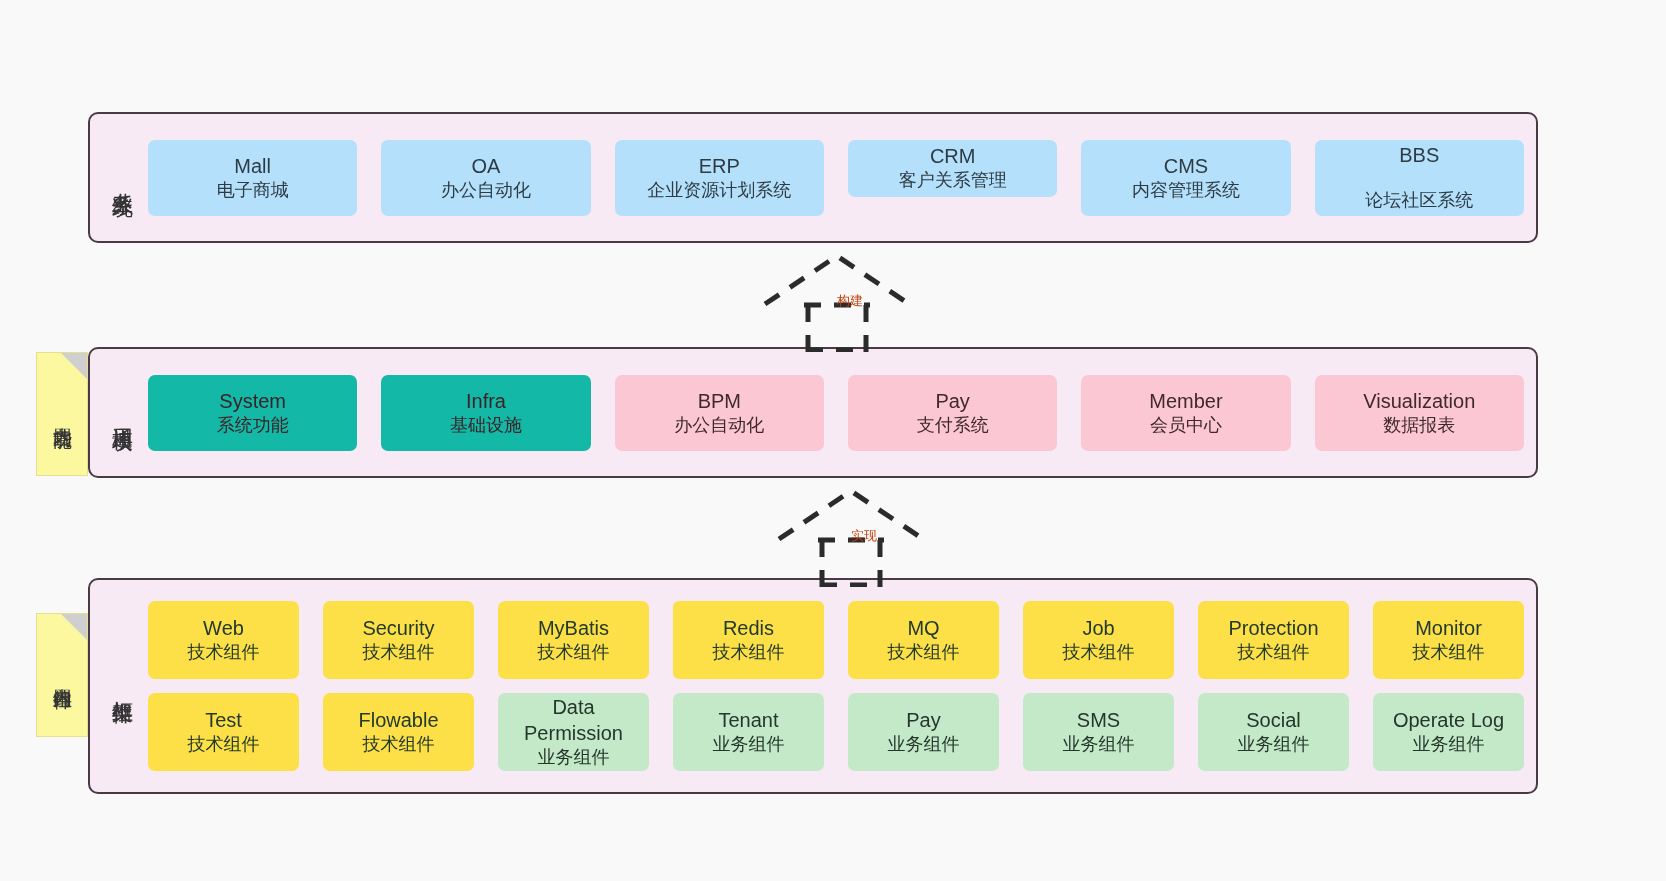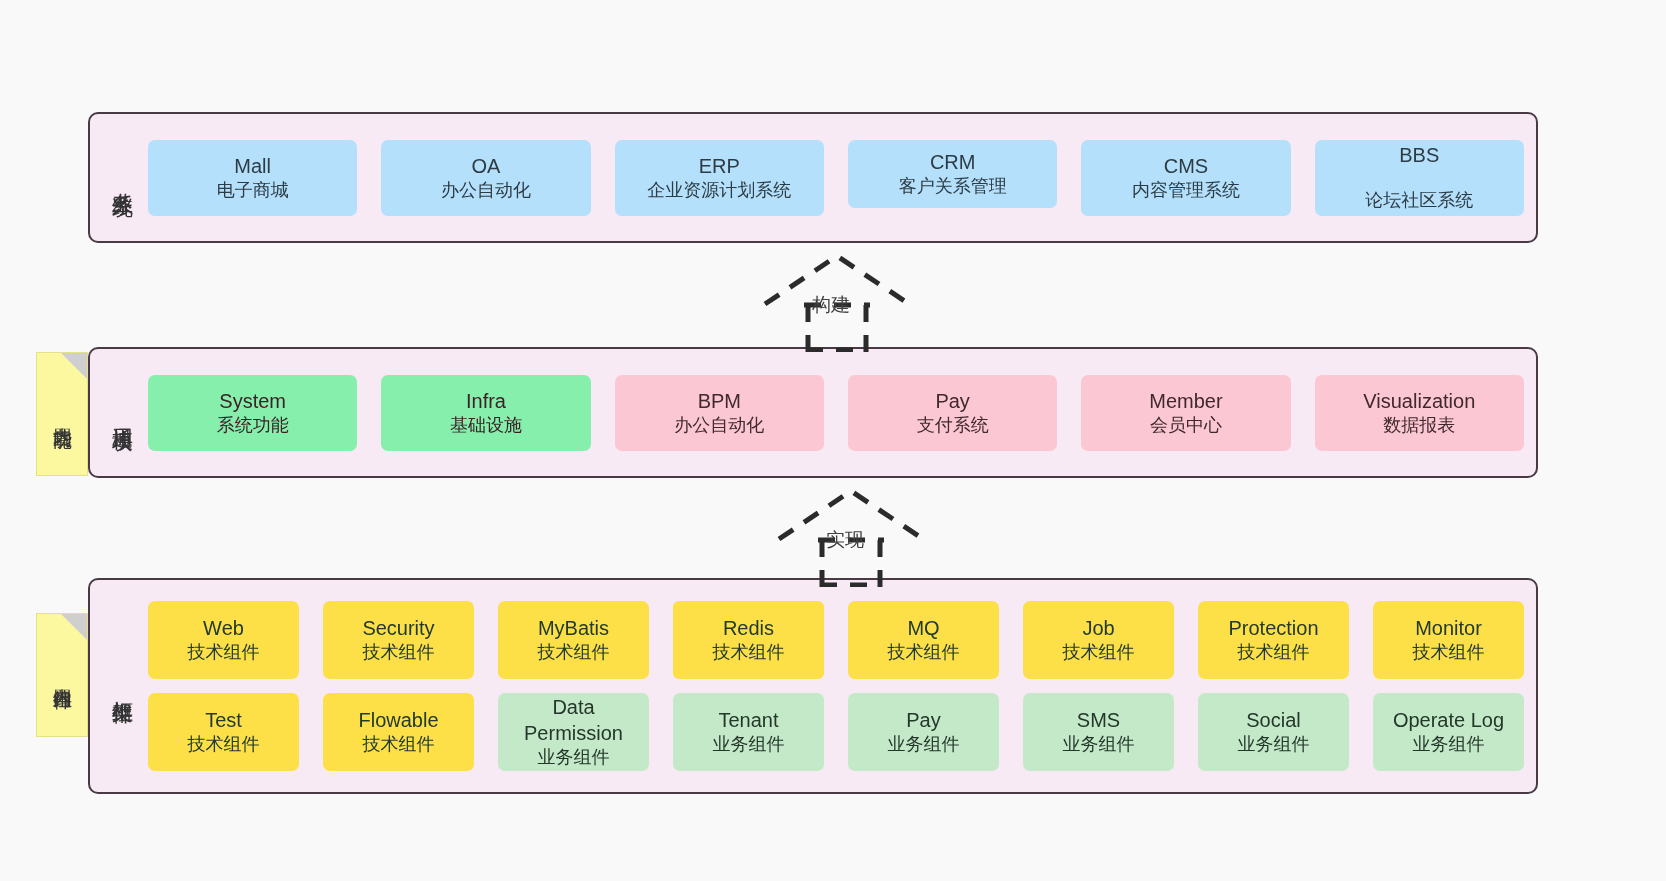--- a/index.html
+++ b/index.html
@@ -64,21 +64,21 @@
     line-height: 1.3;
     color: #2f3a33;
     padding: 6px 4px;
     user-select: none;
   }
   .card .t1 { font-size: 20px; }
   .card .t2 { font-size: 18px; }
 
   
   .c-blue      { background: #b4e0fb; color: #2c3b44; }
-  .c-red       { background: #86efac; color: #3a2327; }
+  .c-red       { background: #14b8a6; color: #3a2327; }
   .c-pink      { background: #fbc7d2; color: #40282e; }
   .c-green     { background: #fde047; color: #233a2a; }
   .c-lightgreen{ background: #c3e9c8; color: #25372a; }
 
   
   .sticky {
     position: absolute;
     background: #fbf8a0;
     border: 1px solid #e4e08c;
     display: flex;
@@ -98,25 +98,26 @@
     top: 0; right: 0;
     width: 0; height: 0;
     border-top: 26px solid #cfcfcf;
     border-left: 26px solid transparent;
   }
 
   
   .arrow-wrap { position: absolute; z-index: 2; }
   .arrow-label {
     position: absolute;
-    font-size: 19px;
-    color: #404040;
+    font-size: 13px;
+    color: #c2410c;
     background: transparent;
     white-space: nowrap;
     user-select: none;
+    margin-left: 25px;
   }
 </style>
 </head>
 <body>
 
 <div id="canvas">
 
   <div class="layer" id="layer-business" style="left:88px; top:112px; width:1450px; height:131px;">
     <div class="layer-title">业务系统</div>
     <div class="layer-body">
@@ -126,21 +127,21 @@
           <span class="t2">电子商城</span>
         </div>
         <div class="card c-blue" style="height:76px;">
           <span class="t1">OA</span>
           <span class="t2">办公自动化</span>
         </div>
         <div class="card c-blue" style="height:76px;">
           <span class="t1">ERP</span>
           <span class="t2">企业资源计划系统</span>
         </div>
-        <div class="card c-blue" style="height:68px;">
+        <div class="card c-blue" style="height:57px;">
           <span class="t1">CRM</span>
           <span class="t2">客户关系管理</span>
         </div>
         <div class="card c-blue" style="height:76px;">
           <span class="t1">CMS</span>
           <span class="t2">内容管理系统</span>
         </div>
         <div class="card c-blue" style="height:76px;gap:21px;">
           <span class="t1">BBS</span>
           <span class="t2">论坛社区系统</span>

